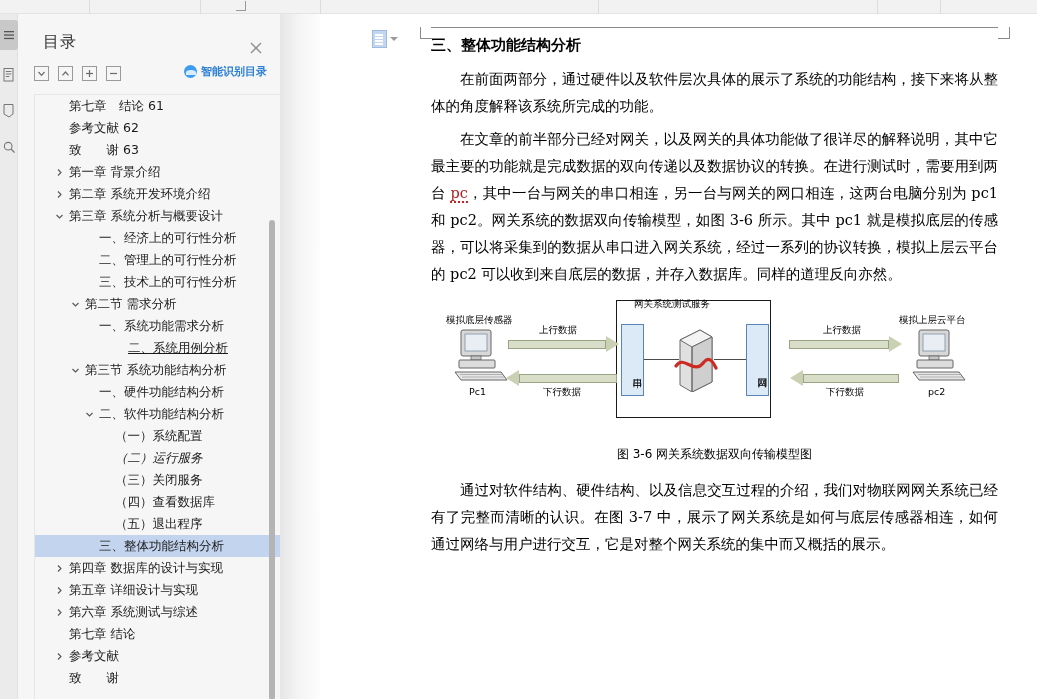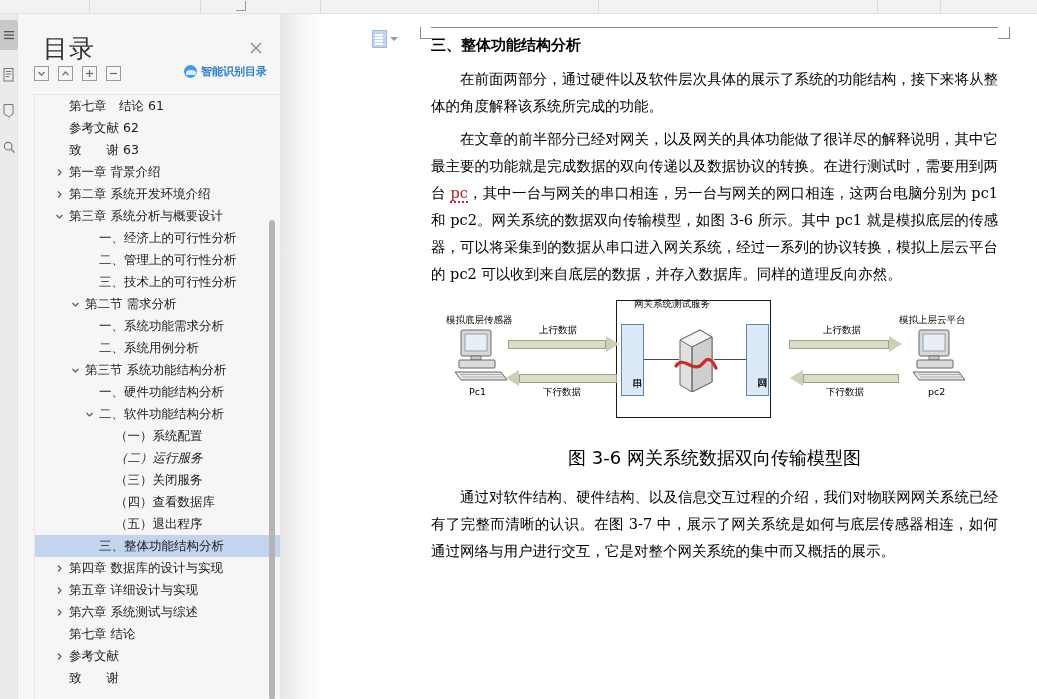--- a/index.html
+++ b/index.html
@@ -75,21 +75,21 @@
     box-sizing: border-box;
   }
   .catalog-header {
     position: absolute;
     left: 0; top: 0;
     width: 262px; height: 46px;
   }
   .catalog-title {
     position: absolute;
     left: 25px; top: 18px;
-    font-size: 25px;
+    font-size: 16px;
     color: #333;
     font-family: Liberation Serif, serif;
     letter-spacing: 1px;
   }
   .catalog-close {
     position: absolute;
     right: 14px; top: 24px;
     width: 20px; height: 20px;
     cursor: pointer;
   }
@@ -287,21 +287,21 @@
   .sp-err {
     color: #b02020;
     font-family: "DejaVu Serif", "Liberation Serif", serif;
     border-bottom: 2px dotted #cc2222;
   }
   .mono-inline {
     font-family: "DejaVu Serif", "Liberation Serif", serif;
   }
   .fig-caption {
     text-align: center;
-    font-size: 18px;
+    font-size: 12px;
     color: #000;
     font-family: "DejaVu Sans", "Liberation Sans", sans-serif;
     margin: 10px 0 14px 0;
   }
 
   
   .figure-box {
     position: relative;
     width: 567px;
     height: 140px;
@@ -484,21 +484,21 @@
             </span><span class="toc-text" style="margin-left: 34px;">第三章 系统分析与概要设计</span></div>
           <div class="toc-item"><span class="toc-text" style="margin-left: 64px;">一、经济上的可行性分析</span></div>
           <div class="toc-item"><span class="toc-text" style="margin-left: 64px;">二、管理上的可行性分析</span></div>
           <div class="toc-item"><span class="toc-text" style="margin-left: 64px;">三、技术上的可行性分析</span></div>
           <div class="toc-item"><span class="toc-arrow" style="left: 34px;">
               <svg width="9" height="9" viewBox="0 0 9 9">
                 <path d="M1.5,3 L4.5,6 L7.5,3" fill="none" stroke="#555" stroke-width="1.1"></path>
               </svg>
             </span><span class="toc-text" style="margin-left: 50px;">第二节 需求分析</span></div>
           <div class="toc-item"><span class="toc-text" style="margin-left: 64px;">一、系统功能需求分析</span></div>
-          <div class="toc-item"><span class="toc-text" style="margin-left: 64px;">二、系统用例分析</span></div>
+          <div class="toc-item"><span class="toc-text" style="margin-left: 93px; text-decoration: underline;">二、系统用例分析</span></div>
           <div class="toc-item"><span class="toc-arrow" style="left: 34px;">
               <svg width="9" height="9" viewBox="0 0 9 9">
                 <path d="M1.5,3 L4.5,6 L7.5,3" fill="none" stroke="#555" stroke-width="1.1"></path>
               </svg>
             </span><span class="toc-text" style="margin-left: 50px;">第三节 系统功能结构分析</span></div>
           <div class="toc-item"><span class="toc-text" style="margin-left: 64px;">一、硬件功能结构分析</span></div>
           <div class="toc-item"><span class="toc-arrow" style="left: 48px;">
               <svg width="9" height="9" viewBox="0 0 9 9">
                 <path d="M1.5,3 L4.5,6 L7.5,3" fill="none" stroke="#555" stroke-width="1.1"></path>
               </svg>

